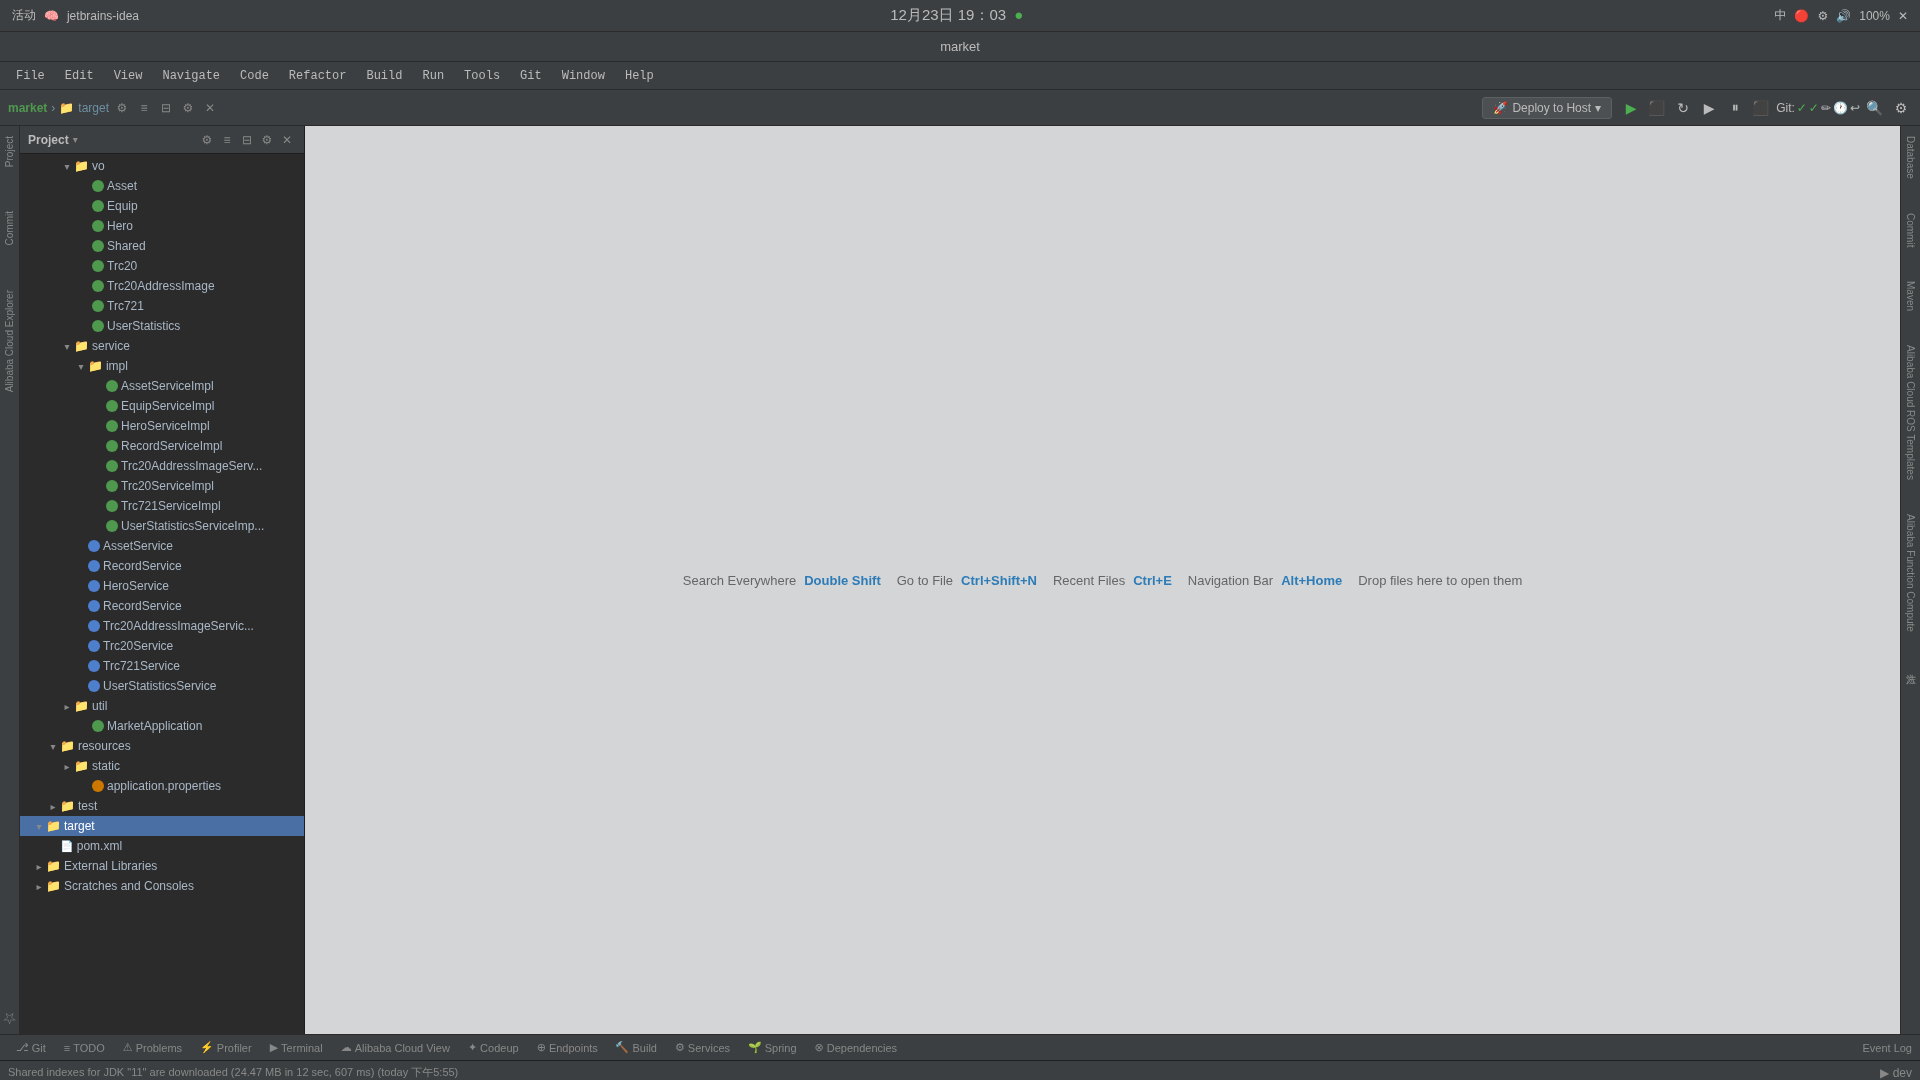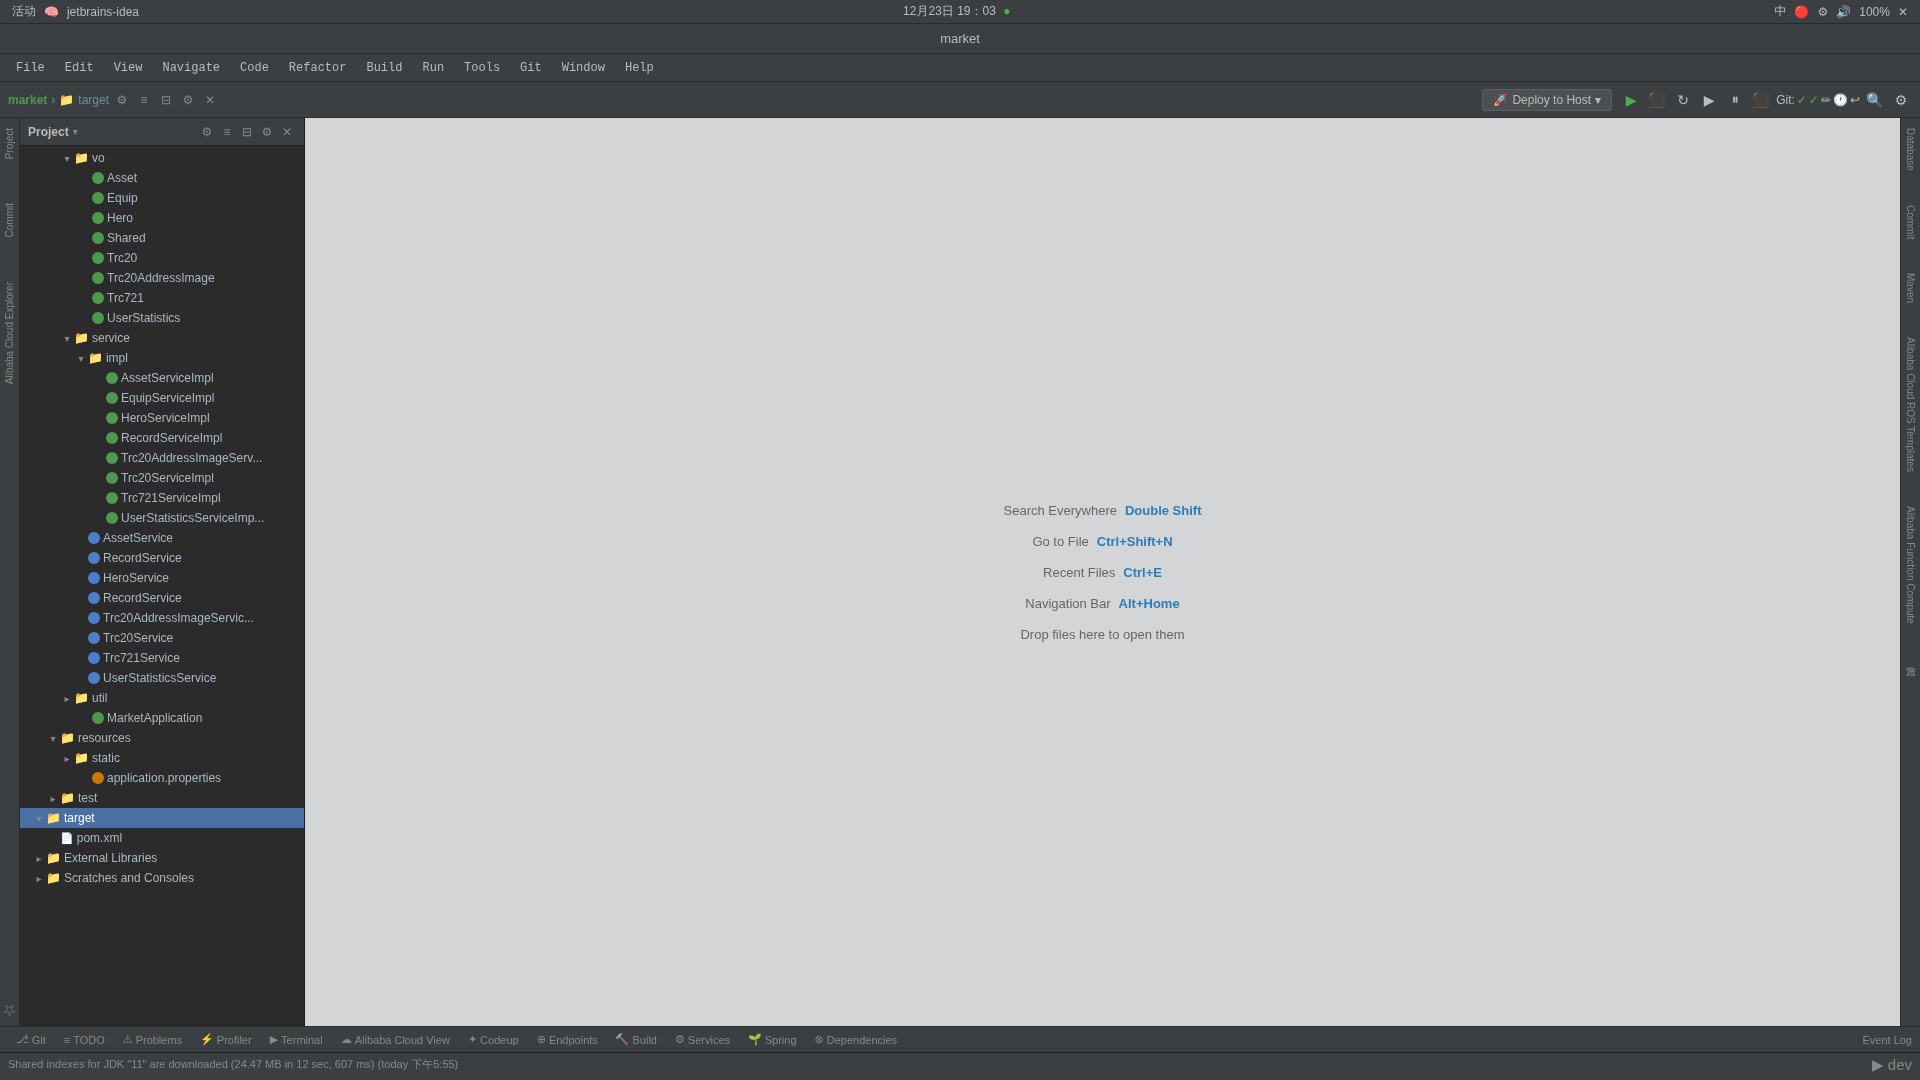--- a/index.html
+++ b/index.html
@@ -9,30 +9,30 @@
       background: #3c3f41;
       font-family: 'Segoe UI', Arial, sans-serif;
       font-size: 12px;
       color: #a9b7c6;
       overflow: hidden;
       position: relative;
     }
 
     
     .system-bar {
-      height: 24px;
+      height: 32px;
       background: #3c3f41;
       display: flex;
       align-items: center;
       justify-content: space-between;
       padding: 0 12px;
       border-bottom: 1px solid #2b2b2b;
     }
     .system-bar-left { display: flex; align-items: center; gap: 8px; color: #bbb; font-size: 12px; }
-    .system-bar-center { color: #bbb; font-size: 12px; }
+    .system-bar-center { color: #bbb; font-size: 15px; }
     .system-bar-right { display: flex; align-items: center; gap: 8px; color: #bbb; font-size: 12px; }
 
     
     .title-bar {
       height: 30px;
       background: #3c3f41;
       display: flex;
       align-items: center;
       justify-content: center;
       border-bottom: 1px solid #2b2b2b;
@@ -163,21 +163,21 @@
     .editor-area {
       flex: 1;
       background: #d3d5d7;
       display: flex;
       flex-direction: column;
       align-items: center;
       justify-content: center;
     }
     .editor-empty {
       display: flex;
-      flex-direction: column;
+      flex-direction: row;
       align-items: center;
       gap: 16px;
     }
     .editor-hint {
       color: #666;
       font-size: 13px;
       display: flex;
       align-items: center;
       gap: 8px;
     }
@@ -667,14 +667,14 @@
   <div class="bottom-tab">
     <span class="bottom-tab-icon">⊗</span>
     <span>Dependencies</span>
   </div>
   <div class="bottom-spacer"></div>
   <div class="event-log">Event Log</div>
 </div>
 
 <div class="status-bar">
   <span style="flex:1; font-size:11px; color:#888;">Shared indexes for JDK "11" are downloaded (24.47 MB in 12 sec, 607 ms) (today 下午5:55)</span>
-  <span style="color:#888; font-size:15px;">▶ dev</span>
+  <span style="color:#888; font-size:12px;">▶ dev</span>
 </div>
 
 </body></html>

